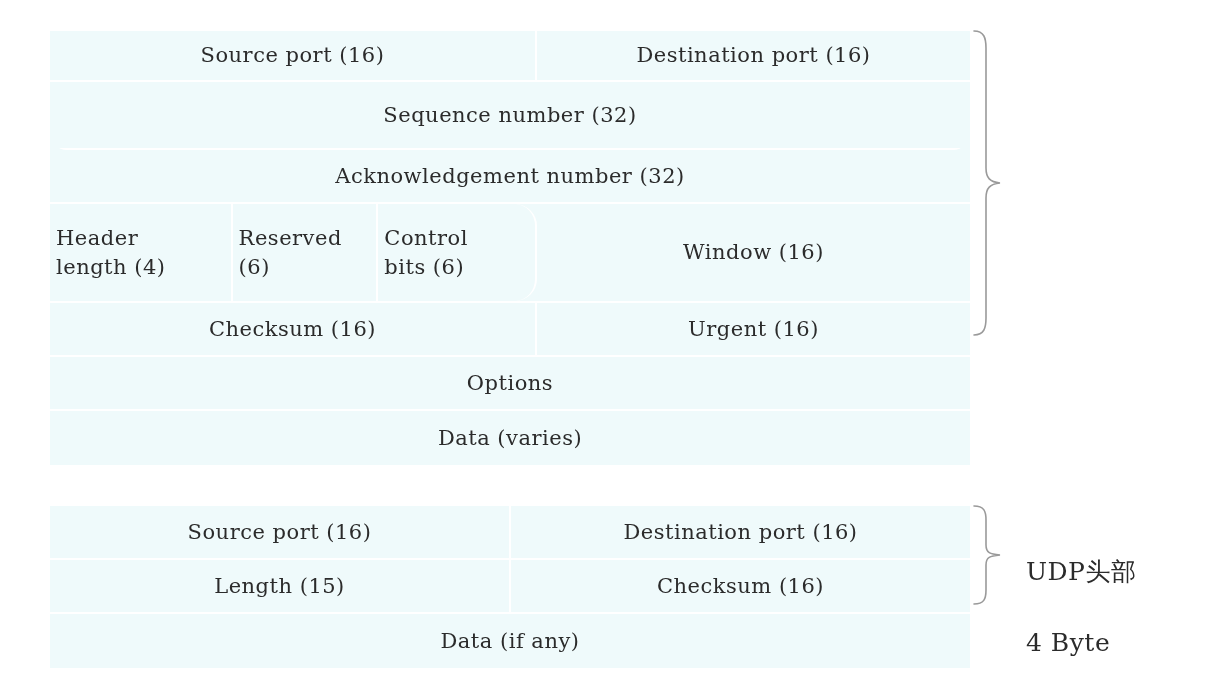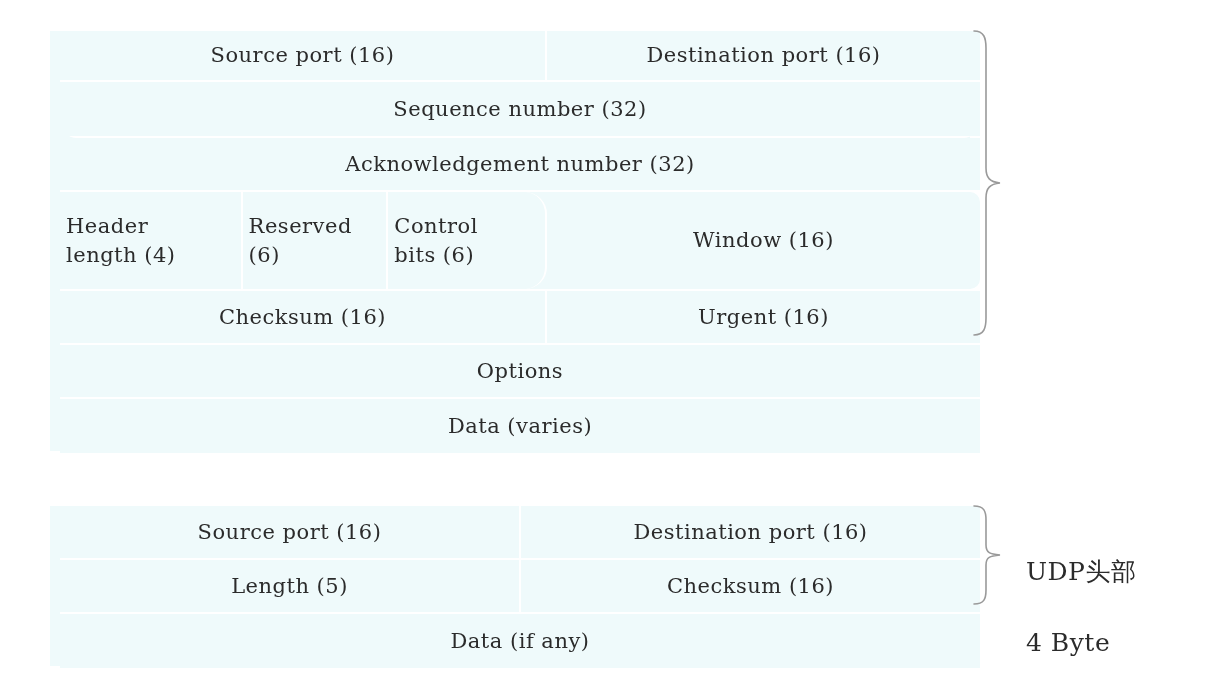--- a/index.html
+++ b/index.html
@@ -18,21 +18,20 @@
     position:absolute;
     box-sizing:border-box;
     background:#effafb;
     border:1px solid #ffffff;
   }
   .prow{
     display:flex;
     box-sizing:border-box;
     width:100%;
     border-bottom:2px solid #ffffff;
-    margin-left:10px;
   }
   .prow:last-child{border-bottom:none;}
   .pcell{
     box-sizing:border-box;
     display:flex;
     align-items:center;
     justify-content:center;
     text-align:center;
     background:#effafb;
     border-right:2px solid #ffffff;
@@ -43,21 +42,21 @@
     padding:2px 6px;
     white-space:pre-line;
     font-family:"DejaVu Serif", serif;
   }
   .pcell:last-child{border-right:none;}
   .pcell.left{justify-content:flex-start;text-align:left;}
 
   
   #tcp-table{left:49px;top:30px;width:922px;height:422px;}
   .r-h1{height:51px;}
-  .r-h2{height:56px;border-radius:17px;}
+  .r-h2{height:68px;border-radius:17px;}
   .r-h3{height:54px;}
   .r-h4{height:99px;}
   .r-h5{height:54px;}
   .r-h6{height:54px;}
   .r-h7{height:54px;}
 
   .w-half-a{width:488px;}
   .w-half-b{width:434px;}
   .w-full{width:100%;}
   .w-c1{width:183px;}
@@ -144,21 +143,21 @@
 
 
   <div class="packet" id="udp-table">
 
     <div class="prow r-u">
       <div class="pcell w-u-a">Source port (16)</div>
       <div class="pcell w-u-b">Destination port (16)</div>
     </div>
 
     <div class="prow r-u">
-      <div class="pcell w-u-a">Length (5)</div>
+      <div class="pcell w-u-a">Length (15)</div>
       <div class="pcell w-u-b">Checksum (16)</div>
     </div>
 
     <div class="prow r-u">
       <div class="pcell w-full">Data (if any)</div>
     </div>
 
   </div>
 
   <div class="brace" id="udp-brace">

